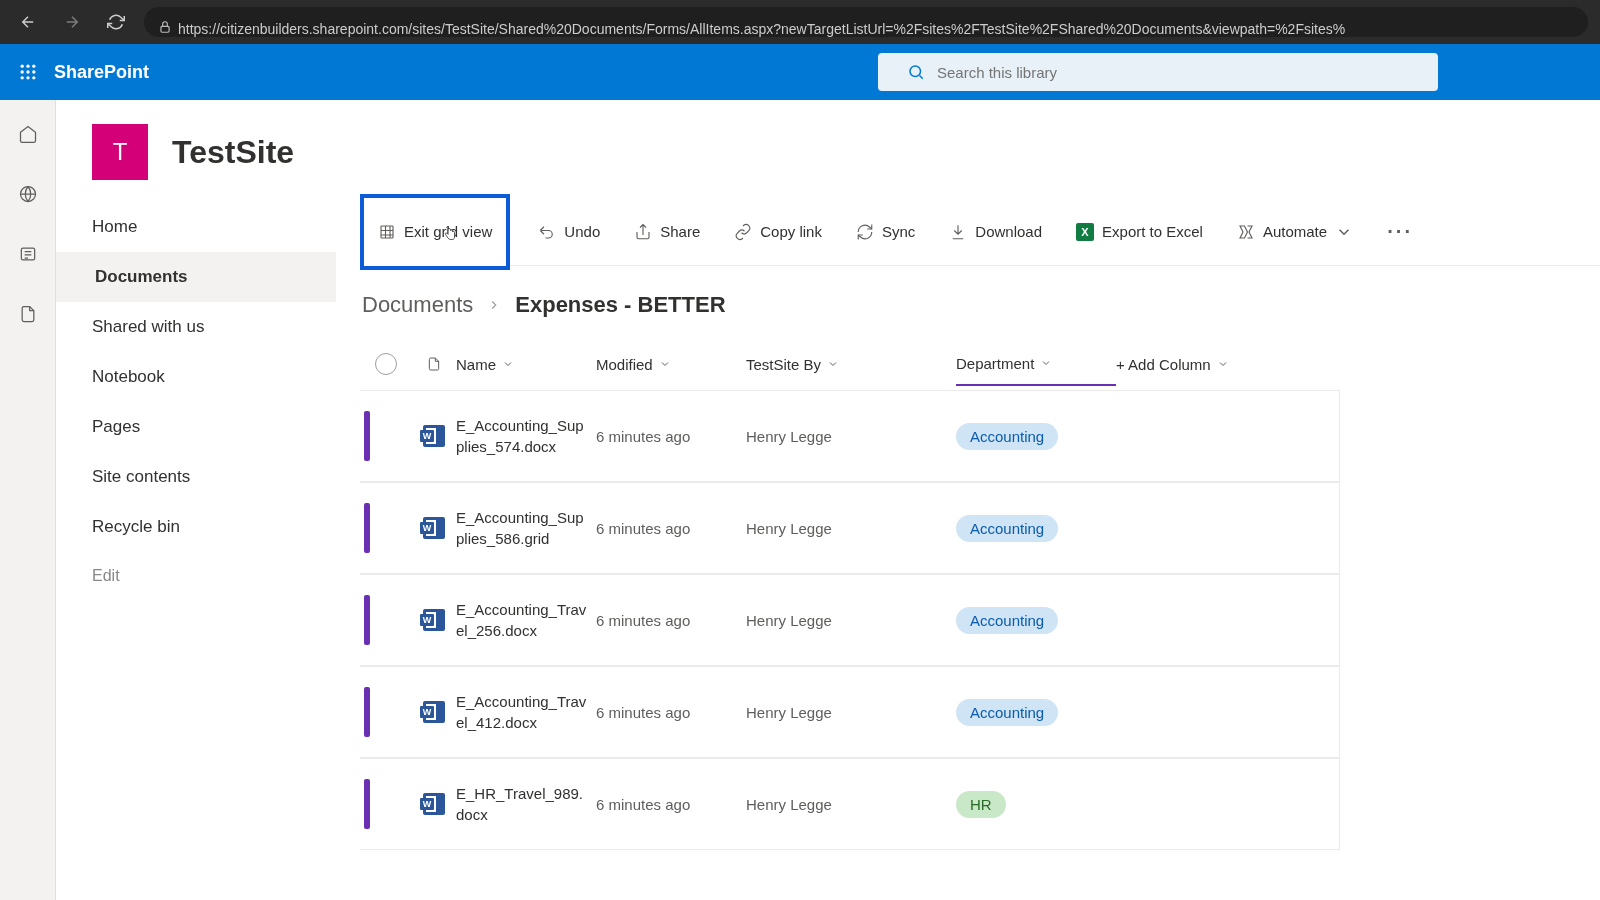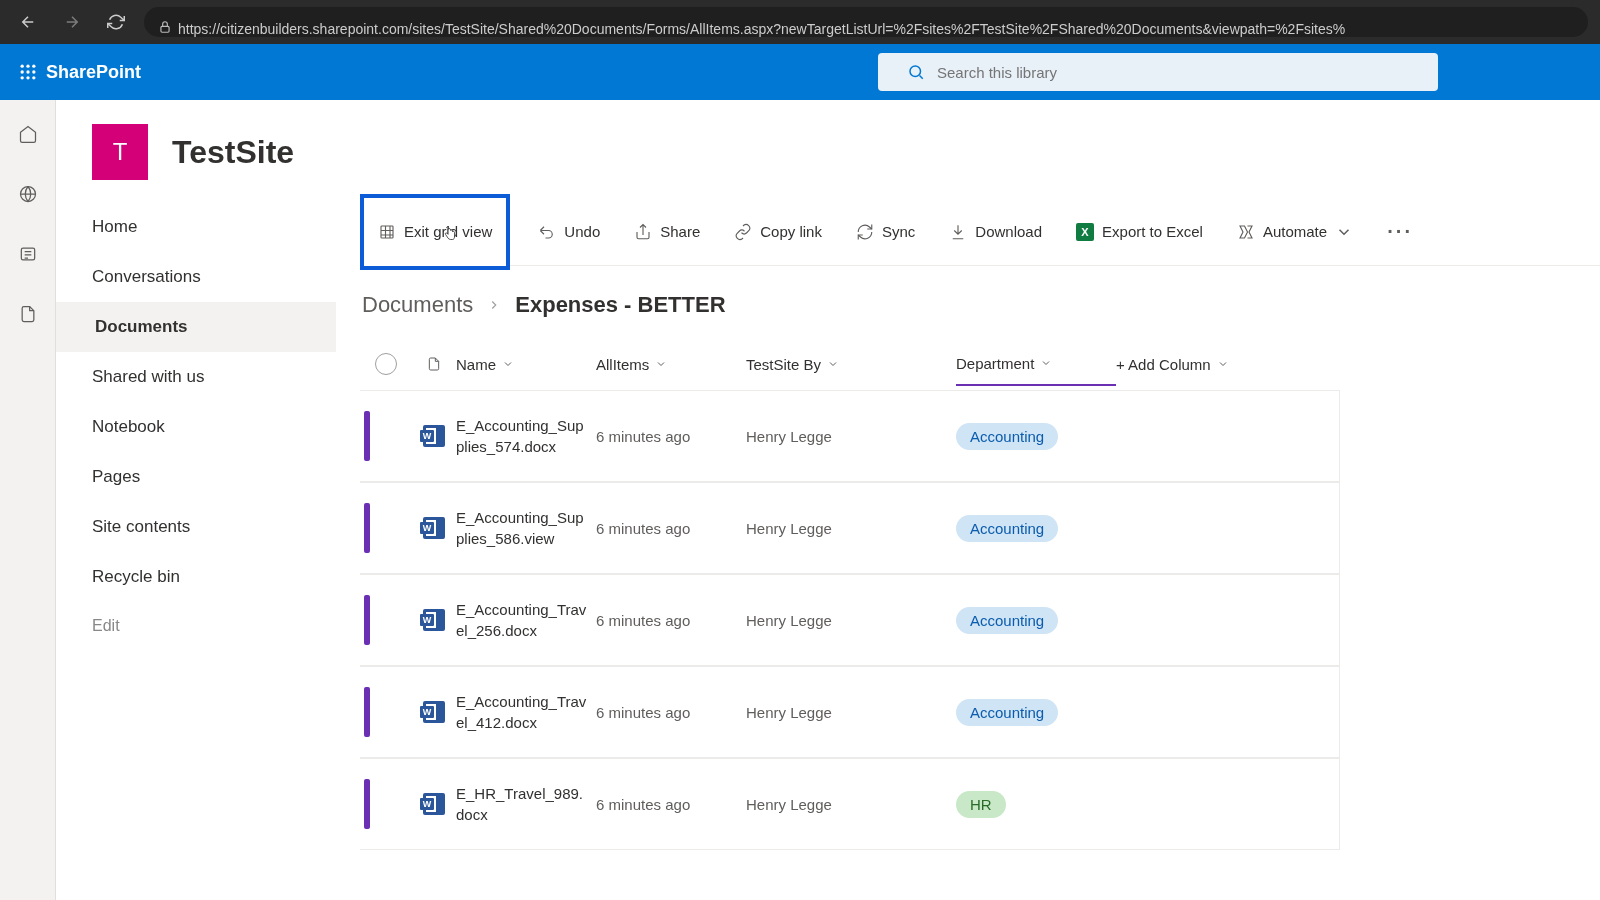--- a/index.html
+++ b/index.html
@@ -7,21 +7,21 @@
 
 
 .browser-chrome { height: 44px; background: #2b2b2b; display: flex; align-items: center; padding: 0 12px; gap: 12px; }
 .nav-btn { width: 32px; height: 32px; display: flex; align-items: center; justify-content: center; color: #ccc; cursor: pointer; border-radius: 4px; }
 .nav-btn svg { width: 18px; height: 18px; }
 .lock-icon { color: #bbb; margin-right: 6px; }
 .url-bar { flex: 1; background: #1f1f1f; height: 30px; border-radius: 15px; display: flex; align-items: flex-end; padding: 0 14px; color: #ddd; font-size: 14px; overflow: hidden; white-space: nowrap; }
 .url-text { color: #ccc; }
 
 
-.suite-header { height: 56px; background: #0078d4; display: flex; align-items: center; padding: 0 12px; gap: 2px; }
+.suite-header { height: 56px; background: #0078d4; display: flex; align-items: center; padding: 0 12px; gap: 10px; }
 .waffle { width: 32px; height: 32px; display: flex; align-items: center; justify-content: center; color: #fff; cursor: pointer; }
 .waffle svg { width: 20px; height: 20px; }
 .app-name { color: #fff; font-size: 18px; font-weight: 600; }
 .search-box { margin-left: auto; margin-right: 150px; width: 560px; height: 38px; background: #e8f0f8; border-radius: 4px; display: flex; align-items: center; padding: 0 29px; gap: 12px; }
 .search-box svg { width: 18px; height: 18px; color: #0078d4; }
 .search-box input { border: none; background: transparent; outline: none; flex: 1; font-size: 15px; color: #555; }
 
 
 .app-rail { position: absolute; left: 0; top: 100px; width: 56px; height: calc(100vh - 100px); background: #f3f2f1; border-right: 1px solid #e1dfdd; display: flex; flex-direction: column; align-items: center; padding-top: 18px; gap: 28px; }
 .rail-item { width: 32px; height: 32px; display: flex; align-items: center; justify-content: center; color: #605e5c; cursor: pointer; }
@@ -169,21 +169,20 @@
 
 <div class="site-header">
   <div class="site-logo">T</div>
   <div class="site-title">TestSite</div>
 </div>
 
 <div class="main-layout">
 
   <div class="left-nav">
     <div class="nav-item">Home</div>
-    <div class="nav-item">Conversations</div>
     <div class="nav-item active">Documents</div>
     <div class="nav-item">Shared with us</div>
     <div class="nav-item">Notebook</div>
     <div class="nav-item">Pages</div>
     <div class="nav-item">Site contents</div>
     <div class="nav-item">Recycle bin</div>
     <div class="nav-item edit-link">Edit</div>
   </div>
 
   <div class="content">
@@ -267,21 +266,21 @@
               <path d="M14 3v5h5"></path>
             </svg>
         </div>
         <div class="col-name header-cell">
           <span>Name</span>
           <svg class="chev" width="12" height="12" viewBox="0 0 24 24" fill="none" stroke="currentColor" stroke-width="2">
               <path d="M6 9l6 6 6-6"></path>
             </svg>
         </div>
         <div class="col-modified header-cell">
-          <span>AllItems</span>
+          <span>Modified</span>
           <svg class="chev" width="12" height="12" viewBox="0 0 24 24" fill="none" stroke="currentColor" stroke-width="2">
               <path d="M6 9l6 6 6-6"></path>
             </svg>
         </div>
         <div class="col-modified-by header-cell">
           <span>TestSite By</span>
           <svg class="chev" width="12" height="12" viewBox="0 0 24 24" fill="none" stroke="currentColor" stroke-width="2">
               <path d="M6 9l6 6 6-6"></path>
             </svg>
         </div>
@@ -308,21 +307,21 @@
     <div class="name-cell">E_Accounting_Supplies_574.docx</div>
     <div class="modified-cell">6 minutes ago</div>
     <div class="modified-by-cell">Henry Legge</div>
     <div class="dept-cell"><span class="dept-pill dept-accounting">Accounting</span></div>
   </div>
           <div class="table-row">
     <div class="row-marker"></div>
     <div class="file-icon-cell">
               <div class="word-icon"></div>
             </div>
-    <div class="name-cell">E_Accounting_Supplies_586.view</div>
+    <div class="name-cell">E_Accounting_Supplies_586.grid</div>
     <div class="modified-cell">6 minutes ago</div>
     <div class="modified-by-cell">Henry Legge</div>
     <div class="dept-cell"><span class="dept-pill dept-accounting">Accounting</span></div>
   </div>
           <div class="table-row">
     <div class="row-marker"></div>
     <div class="file-icon-cell">
               <div class="word-icon"></div>
             </div>
     <div class="name-cell">E_Accounting_Travel_256.docx</div>

